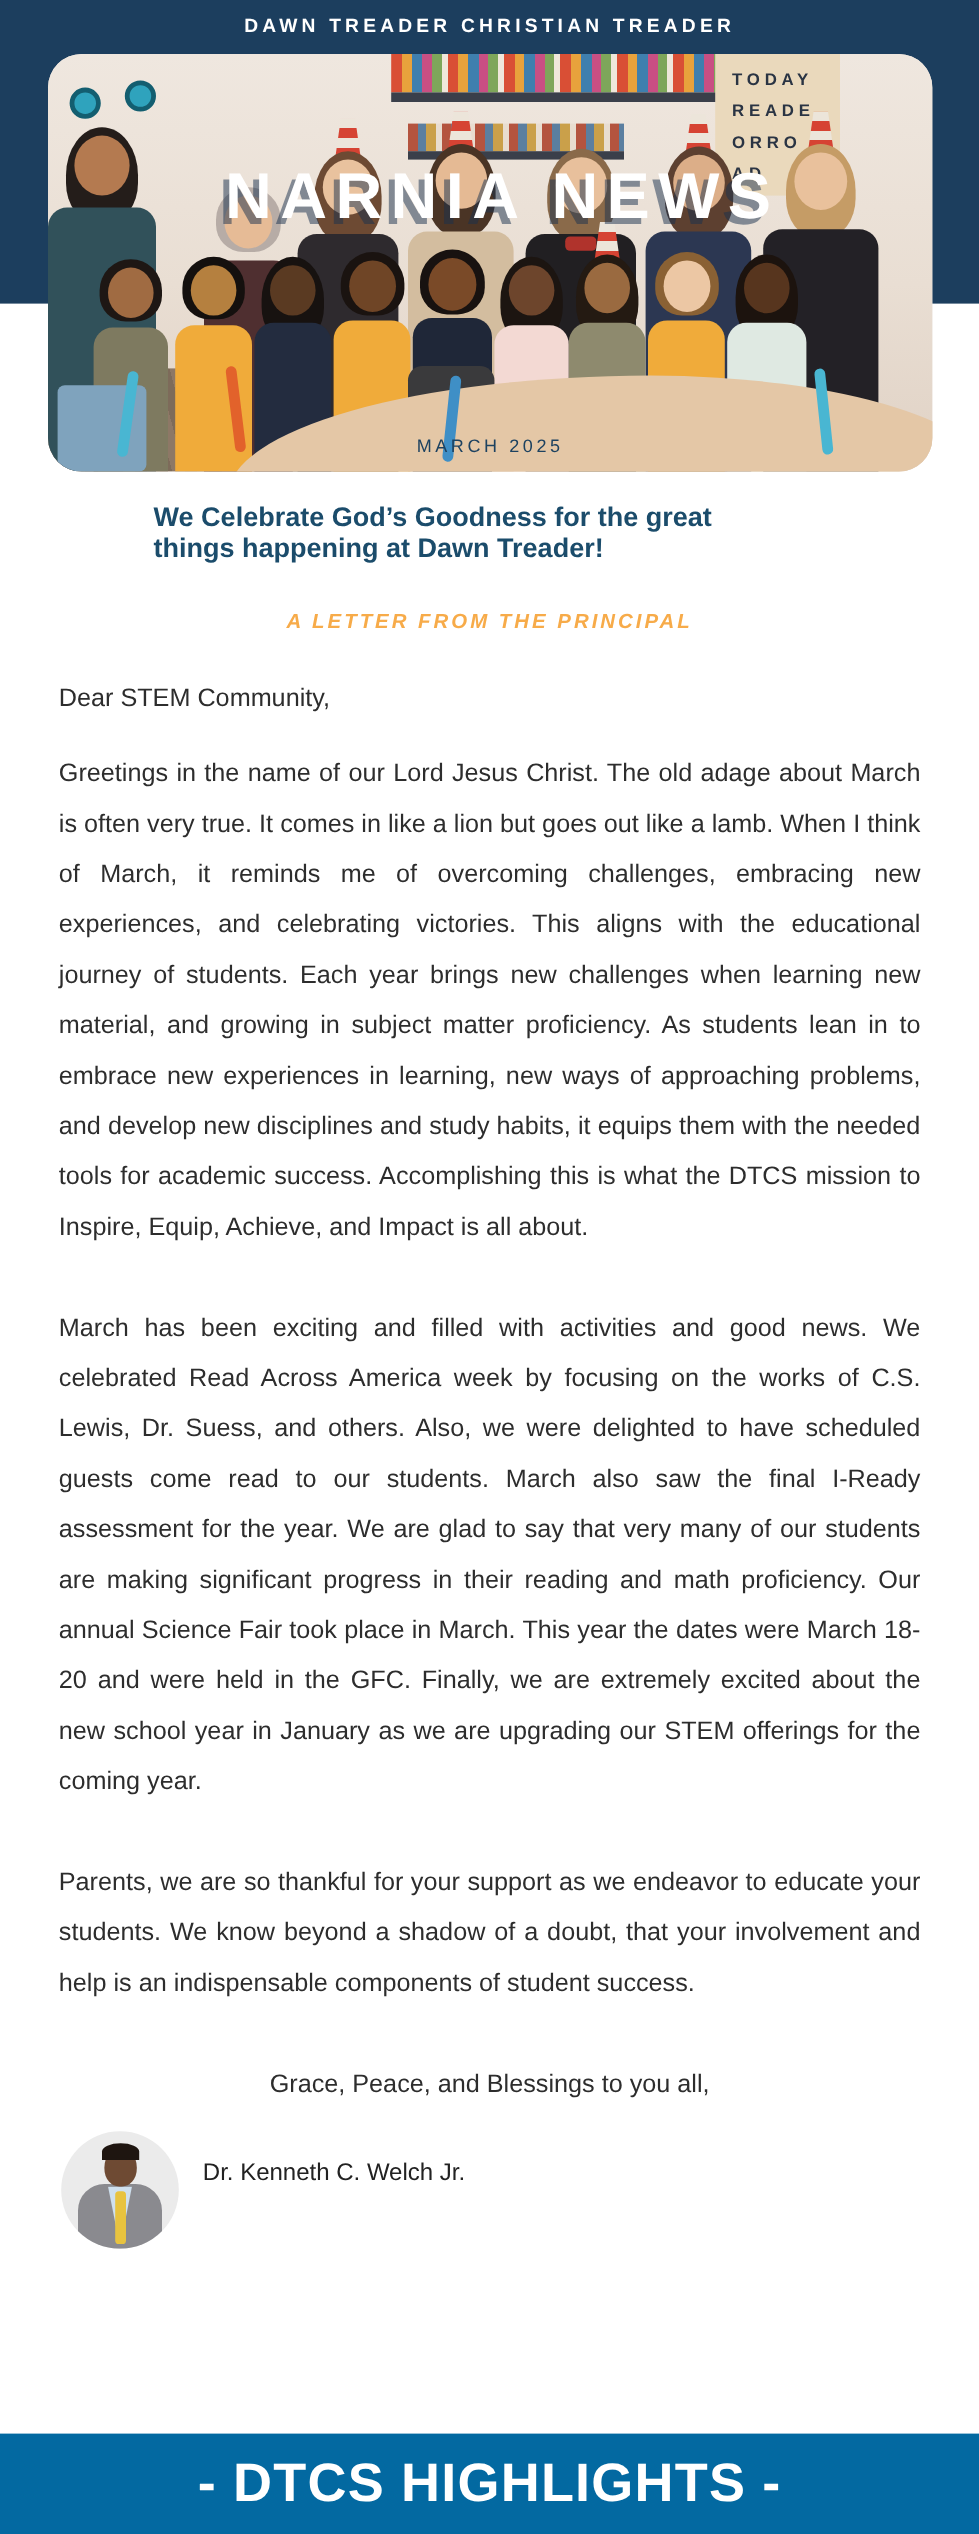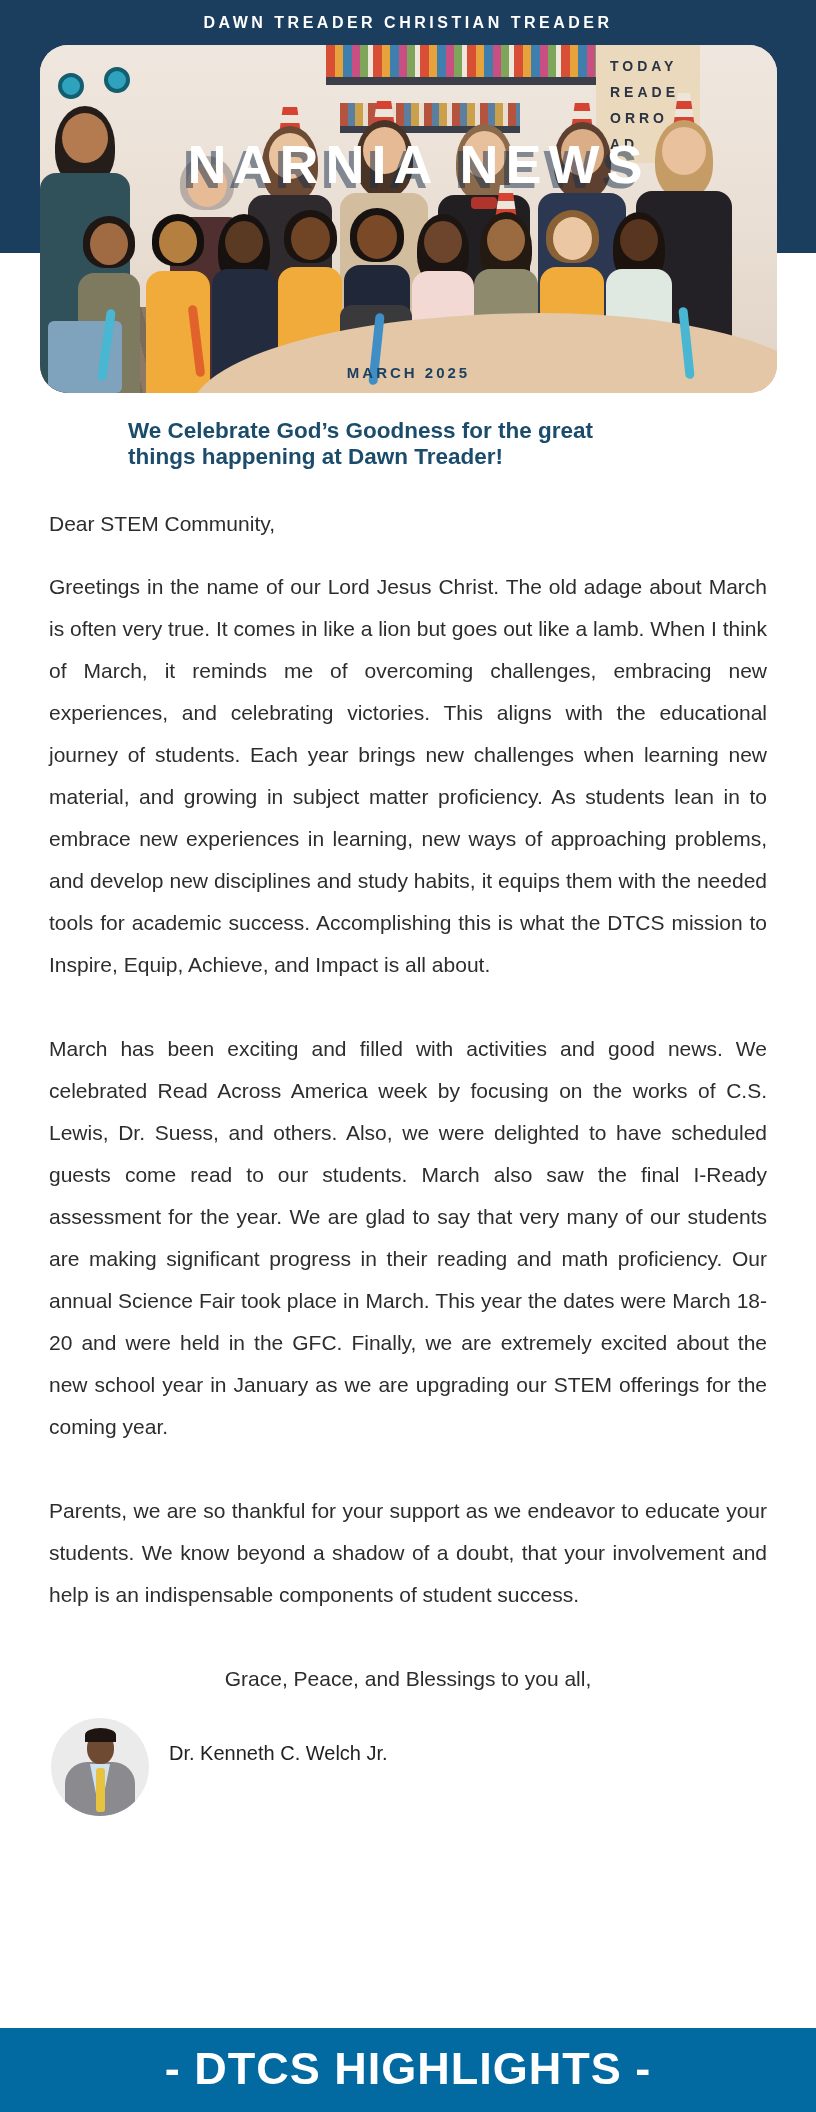--- a/index.html
+++ b/index.html
@@ -40,21 +40,21 @@
   .p-hat { position:absolute; width:30px; height:38px;
     background:repeating-linear-gradient(180deg,#ece5da 0 8px,#d64333 8px 16px);
     clip-path:polygon(30% 0,70% 0,88% 100%,12% 100%); }
   .p-collar { position:absolute; width:26px; height:12px; background:#b0332c; border-radius:4px; }
   .umb { position:absolute; width:9px; height:72px; border-radius:5px; z-index:7; }
 
   .banner-title { position:absolute; z-index:8; top:92px; left:0; width:100%; text-align:center;
     color:#ffffff; font-size:54px; font-weight:800; letter-spacing:7px; line-height:1;
     text-shadow:-5px 5px 0 rgba(23,48,77,0.5); white-space:nowrap;padding-left:20px; }
   .banner-date { position:absolute; z-index:8; bottom:12px; left:0; width:100%; text-align:center;
-    color:#1d4260; font-size:15px; font-weight:bold; letter-spacing:3px; }
+    color:#1d4260; font-size:15px; font-weight:normal; letter-spacing:3px; }
 
   
   .headline { margin:25px auto 0 auto; width:560px; 
     color:#1b4c6b; font-size:22.5px; font-weight:bold; line-height:26px; }
   .headline span { display:block; }
   .section-label { margin-top:38px; text-align:center; color:#f7ab49;
     font-size:17px; font-weight:bold; font-style:italic; letter-spacing:2.5px; }
 
   
   .letter { margin:33px 49px 0 49px; color:#2d2d2d; font-size:21px; line-height:42px; }
@@ -195,20 +195,21 @@
     </div>
     <div class="banner-title">NARNIA NEWS</div>
     <div class="banner-date">MARCH 2025</div>
   </div>
 
   <div class="headline">
     <span>We Celebrate God’s Goodness for the great</span>
     <span>things happening at Dawn Treader!</span>
   </div>
 
+  <div class="section-label">A LETTER FROM THE PRINCIPAL</div>
 
   <div class="letter">
     <p class="salutation">Dear STEM Community,</p>
     <p>Greetings in the name of our Lord Jesus Christ. The old adage about March is often very true. It comes in like a lion but goes out like a lamb. When I think of March, it reminds me of overcoming challenges, embracing new experiences, and celebrating victories. This aligns with the educational journey of students. Each year brings new challenges when learning new material, and growing in subject matter proficiency. As students lean in to embrace new experiences in learning, new ways of approaching problems, and develop new disciplines and study habits, it equips them with the needed tools for academic success. Accomplishing this is what the DTCS mission to Inspire, Equip, Achieve, and Impact is all about.</p>
     <p>March has been exciting and filled with activities and good news. We celebrated Read Across America week by focusing on the works of C.S. Lewis, Dr. Suess, and others. Also, we were delighted to have scheduled guests come read to our students. March also saw the final I-Ready assessment for the year. We are glad to say that very many of our students are making significant progress in their reading and math proficiency. Our annual Science Fair took place in March. This year the dates were March 18-20 and were held in the GFC. Finally, we are extremely excited about the new school year in January as we are upgrading our STEM offerings for the coming year.</p>
     <p>Parents, we are so thankful for your support as we endeavor to educate your students. We know beyond a shadow of a doubt, that your involvement and help is an indispensable components of student success.</p>
     <p class="closing">Grace, Peace, and Blessings to you all,</p>
   </div>
 
   <div class="signature">

